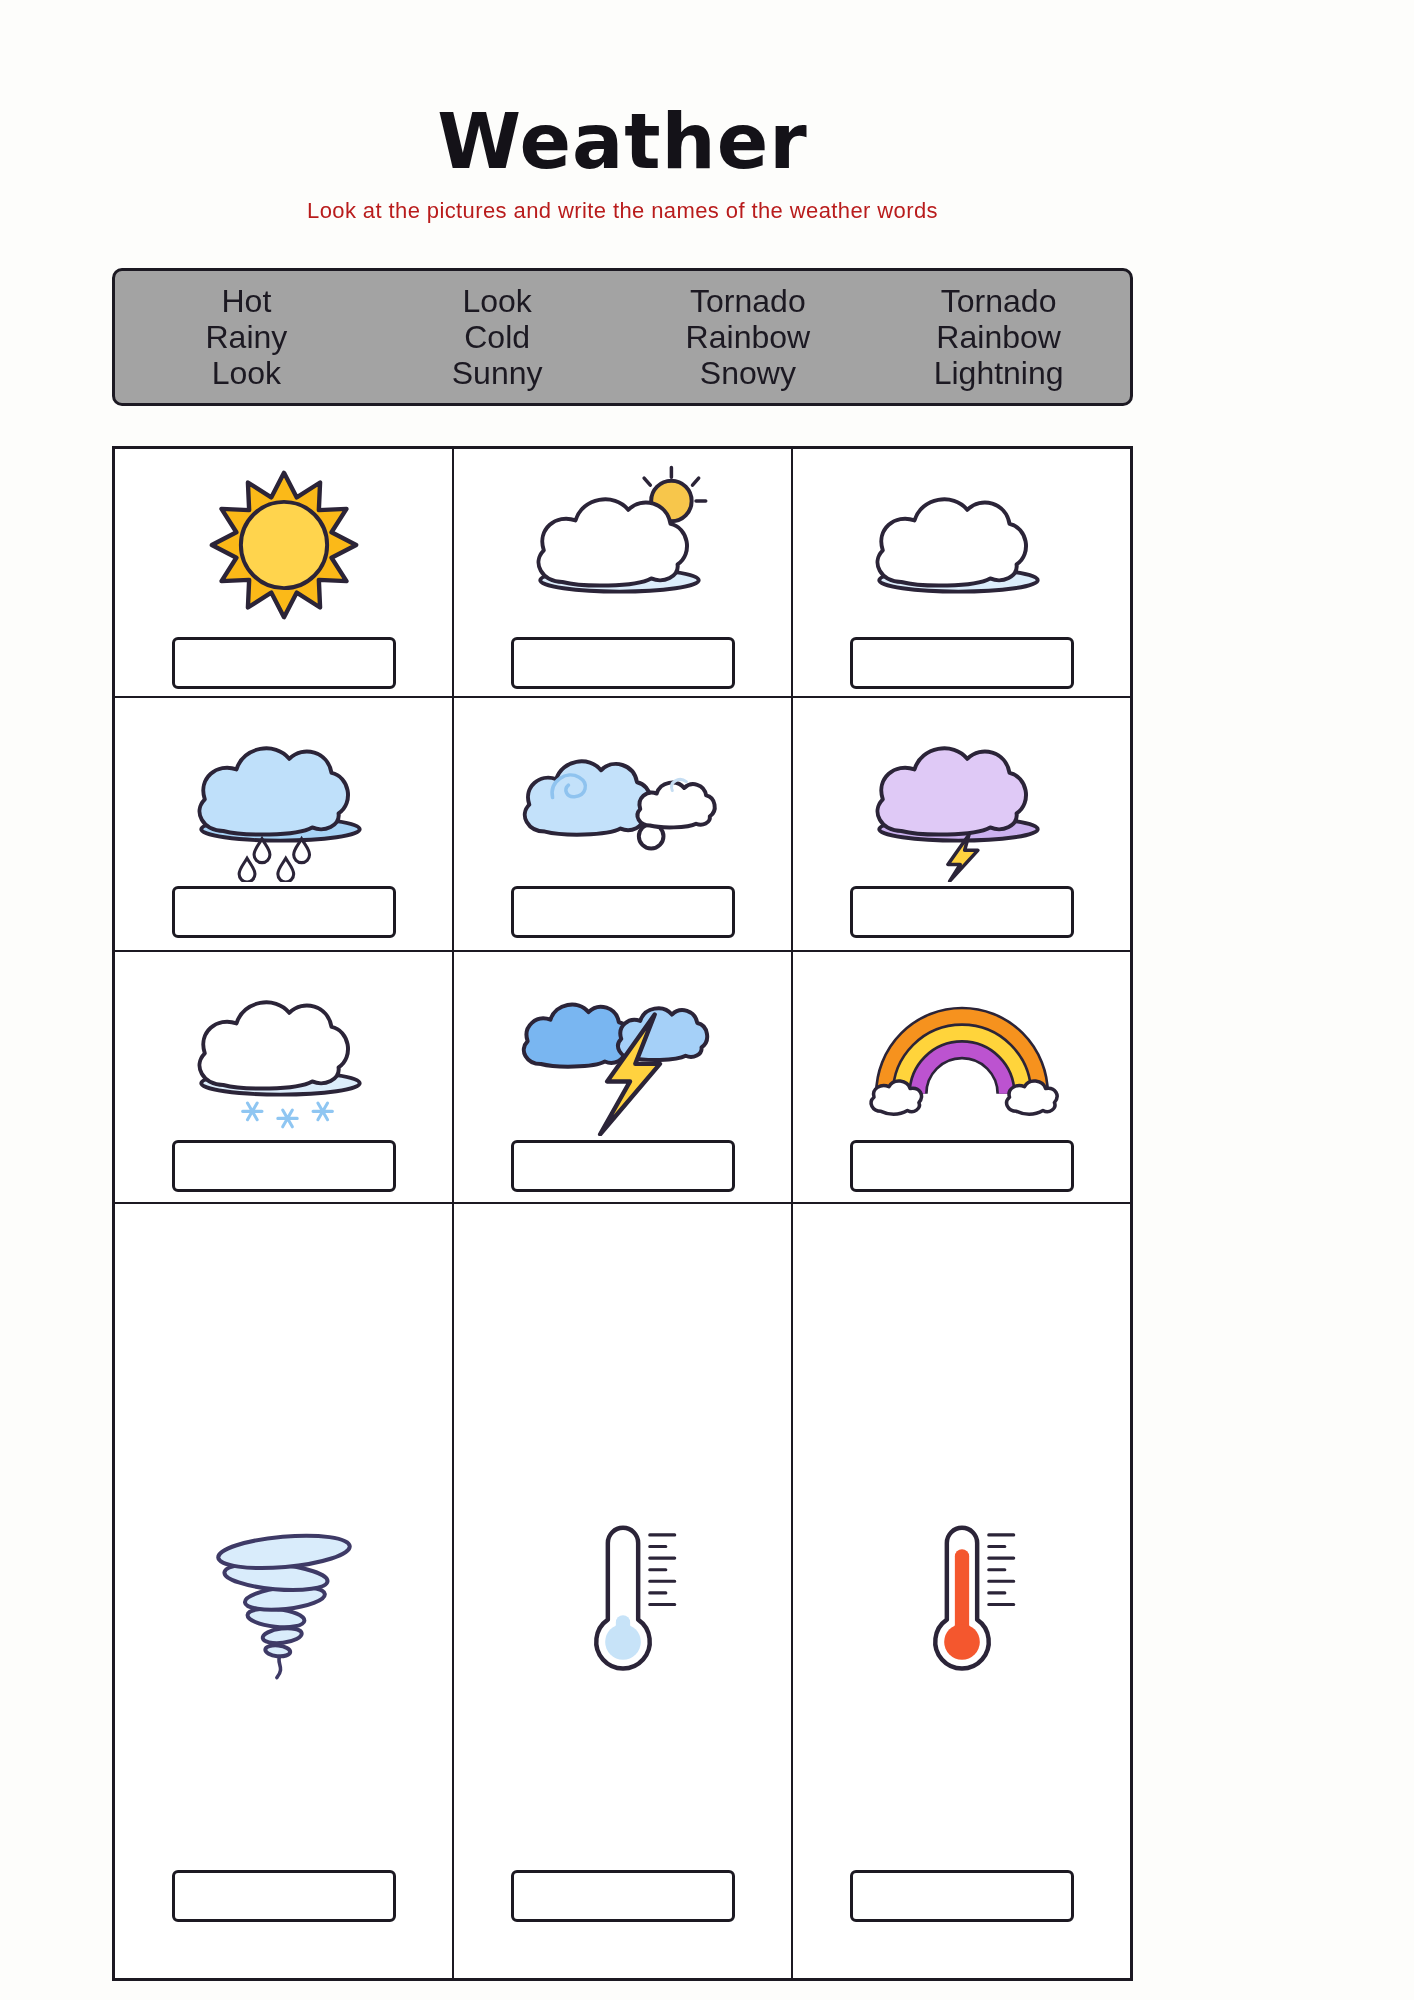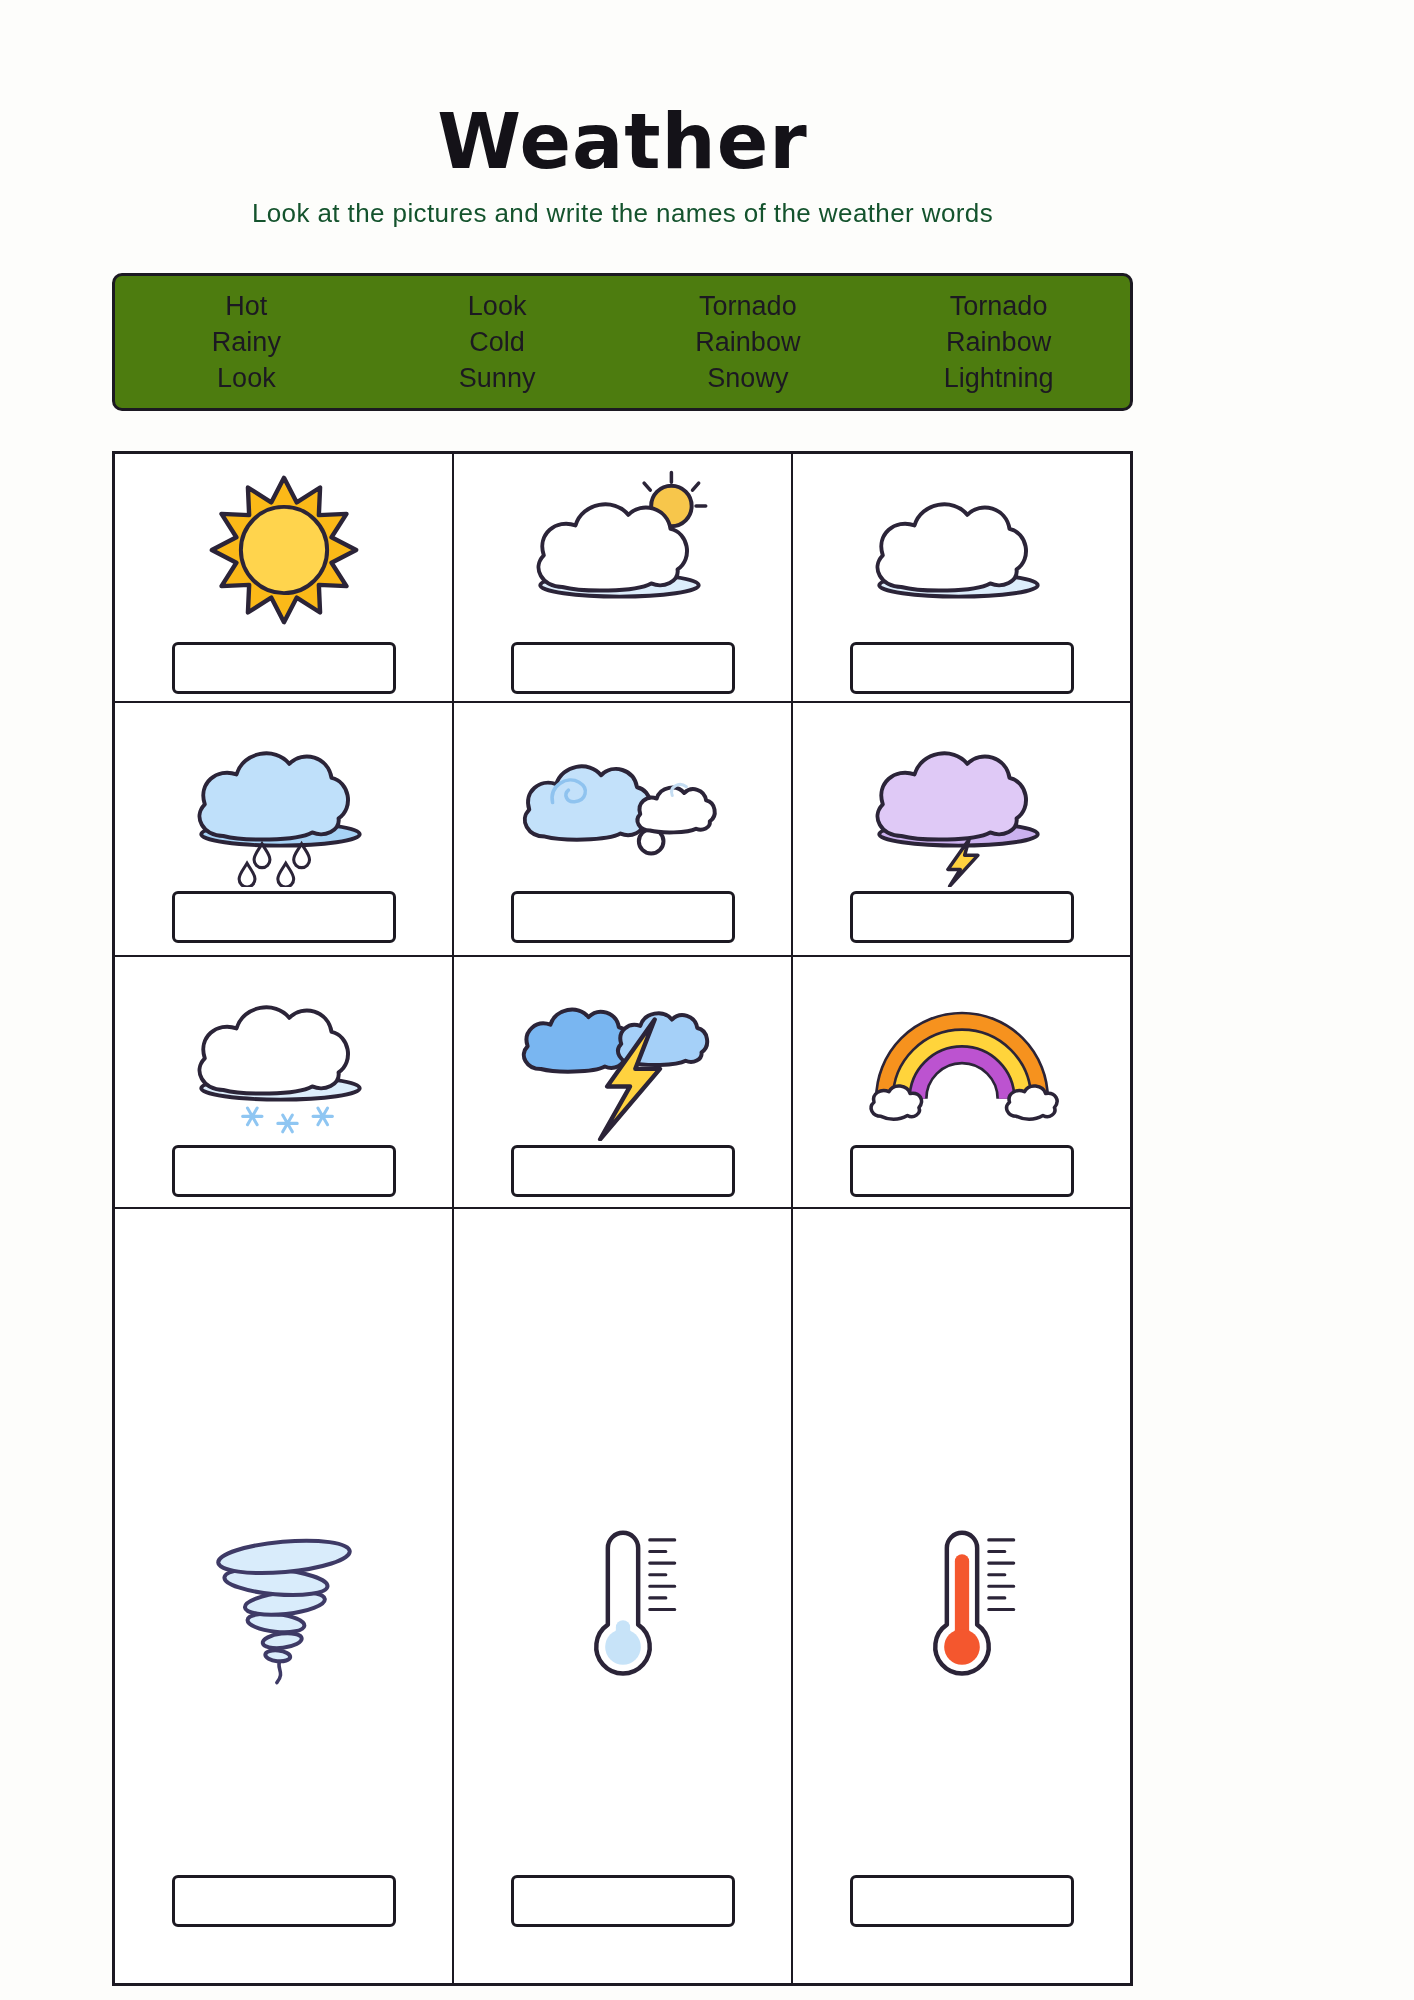--- a/index.html
+++ b/index.html
@@ -19,35 +19,35 @@
     font-family:"DejaVu Sans", sans-serif;
     font-weight:700;
     font-size:76px;
     line-height:1;
     letter-spacing:1px;
     color:#141218;
   }
   .subtitle {
     margin:18px 0 0 0;
     text-align:center;
-    font-size:26px;
+    font-size:22px;
     letter-spacing:0.4px;
-    color:#14532d;
+    color:#b91c1c;
   }
 
   .wordbank {
     margin-top:44px;
     border:3px solid #1C1922;
     border-radius:10px;
     padding:12px 6px;
     display:grid;
     grid-template-columns:repeat(4,1fr);
-    font-size:27px;
+    font-size:32px;
     line-height:36px;
-    background:#4d7c0f;
+    background:#a3a3a3;
   }
   .wordbank span { text-align:center; }
 
   .grid {
     margin-top:40px;
     border:2.5px solid #1C1922;
     display:grid;
     grid-template-columns:repeat(3,1fr);
     grid-template-rows:249px 254px 252px 776px;
     background:#FFFFFF;

